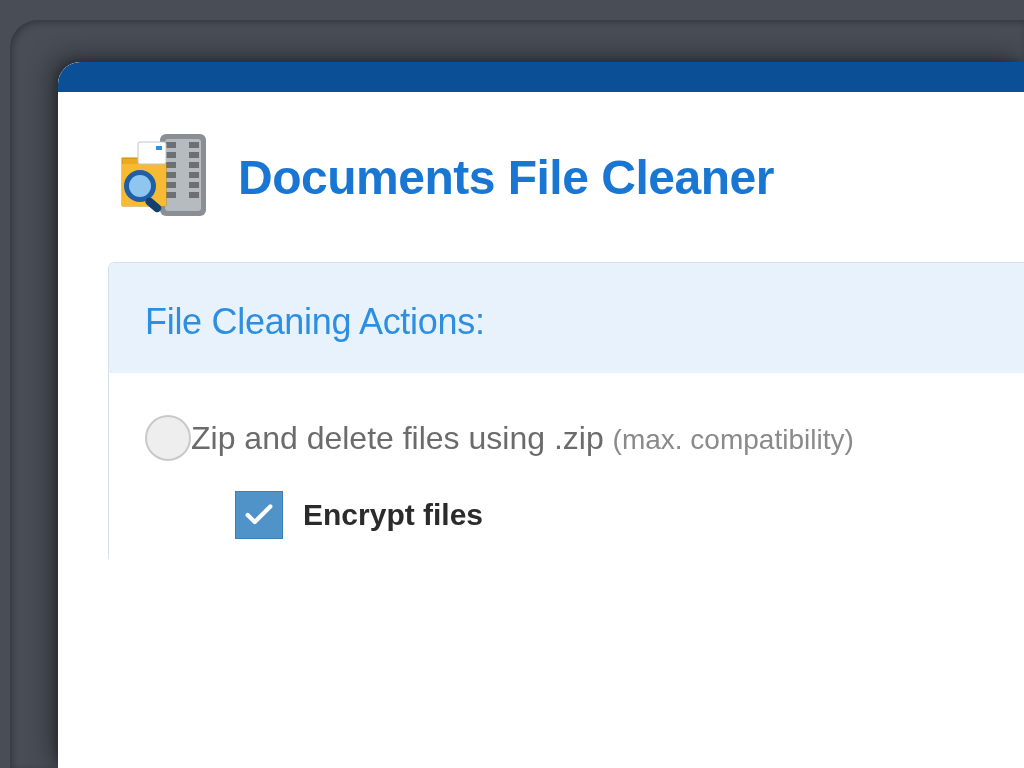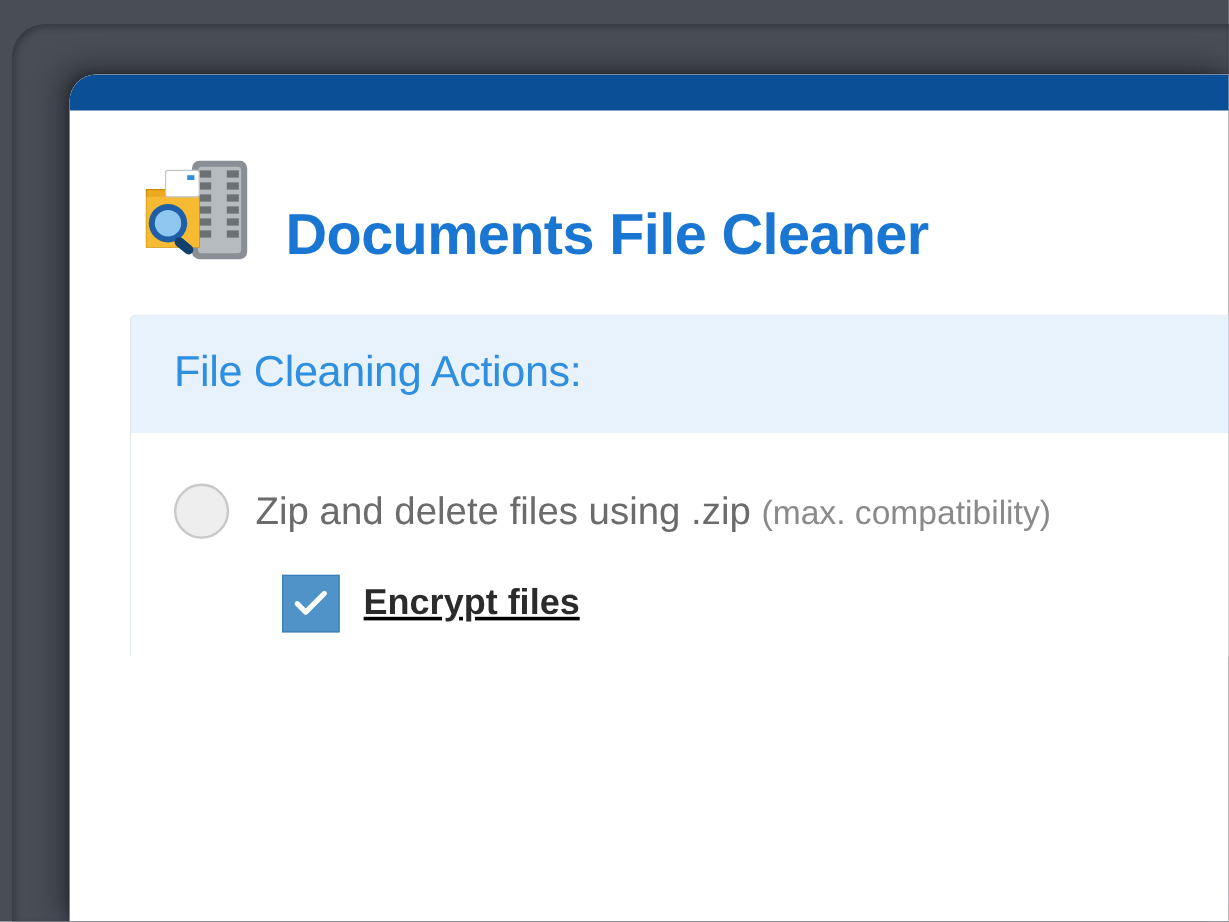--- a/index.html
+++ b/index.html
@@ -37,21 +37,21 @@
       overflow: hidden;
     }
     .title-bar {
       height: 30px;
       background: #0b4f97;
       width: 100%;
       border-radius: 22px 0 0 0;
     }
     .header {
       display: flex;
-      align-items: flex-end;
+      align-items: center;
       padding: 38px 50px 30px 58px;
       gap: 28px;
     }
     .app-icon {
       width: 94px;
       height: 94px;
       flex-shrink: 0;
     }
     .app-title {
       font-size: 48px;
@@ -62,36 +62,35 @@
     .panel {
       margin: 8px 0 0 50px;
       border: 1px solid #d7e1ea;
       border-right: none;
       border-bottom: none;
       border-radius: 6px 0 0 0;
       overflow: hidden;
     }
     .panel-header {
       background: #e8f2fc;
-      padding: 26px 36px 30px 36px;
+      padding: 38px 36px 30px 36px;
     }
     .panel-title {
       font-size: 36px;
       font-weight: 400;
       color: #2e8fe0;
       letter-spacing: -0.3px;
     }
     .panel-body {
       background: #ffffff;
       padding: 42px 36px 20px 36px;
     }
     .option-row {
       display: flex;
       align-items: center;
-      gap: 22px;
       margin-bottom: 30px;
     }
     .radio-outer {
       width: 46px;
       height: 46px;
       border-radius: 50%;
       flex-shrink: 0;
       display: flex;
       align-items: center;
       justify-content: center;
@@ -120,21 +119,20 @@
       font-size: 28px;
       color: #8a8a8a;
       font-weight: 400;
     }
     .sub-option-row {
       display: flex;
       align-items: center;
       gap: 20px;
       margin-left: 90px;
       margin-top: 12px;
-      text-decoration: underline;
     }
     .checkbox {
       width: 48px;
       height: 48px;
       background: #4f93c8;
       border: 1px solid #3a7fb5;
       display: flex;
       align-items: center;
       justify-content: center;
       cursor: pointer;

